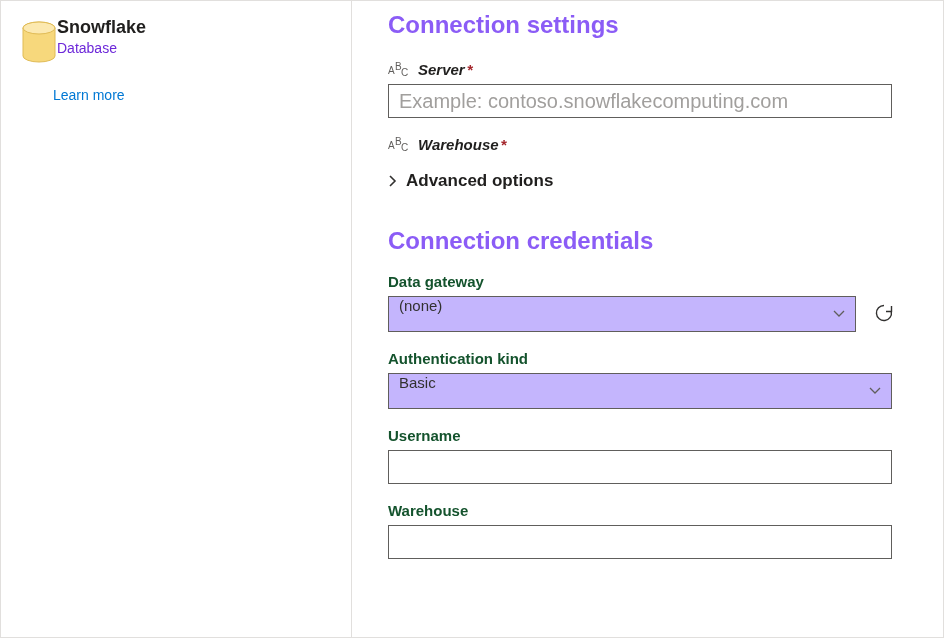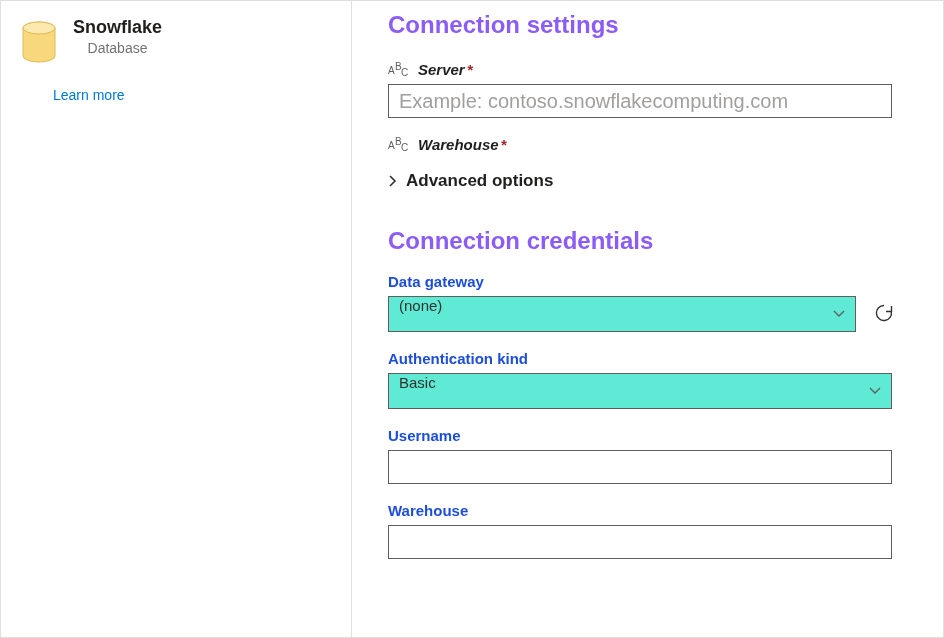--- a/index.html
+++ b/index.html
@@ -22,38 +22,37 @@
       border: 1px solid #e1dfdd;
     }
     .sidebar {
       width: 350px;
       padding: 16px 20px;
       display: flex;
       flex-direction: column;
     }
     .sidebar-header {
       display: flex;
-      gap: 16px;
+      gap: 0;
     }
     .db-icon {
       width: 36px;
       height: 42px;
       flex-shrink: 0;
       margin-top: 4px;
     }
     .sidebar-title {
       font-size: 18px;
       font-weight: 600;
       color: #201f1e;
     }
     .sidebar-subtitle {
       font-size: 14px;
-      color: #737373;
+      color: #6d28d9;
       margin-top: 2px;
-      text-align: center;
     }
     .learn-more {
       color: #0078d4;
       font-size: 14px;
       text-decoration: none;
       cursor: pointer;
       margin-top: 24px;
       margin-left: 32px;
       display: inline-block;
     }
@@ -152,21 +151,21 @@
       color: #323130;
     }
     .advanced-label {
       font-size: 17px;
       font-weight: 600;
       color: #201f1e;
     }
     .plain-label {
       font-size: 15px;
       font-weight: 600;
-      color: #1d4ed8;
+      color: #14532d;
       margin-bottom: 6px;
       display: block;
     }
     .select-row {
       display: flex;
       align-items: center;
       gap: 14px;
     }
     .select-wrap {
       position: relative;
@@ -176,21 +175,21 @@
       width: 468px;
     }
     .select {
       width: 100%;
       height: 36px;
       border: 1px solid #605e5c;
       padding: 0 34px 0 10px;
       font-size: 15px;
       font-family: inherit;
       color: #323130;
-      background: #5eead4;
+      background: #c4b5fd;
       appearance: none;
       cursor: pointer;
       outline: none;
     }
     .select-chevron {
       position: absolute;
       right: 10px;
       top: 50%;
       transform: translateY(-50%);
       pointer-events: none;

